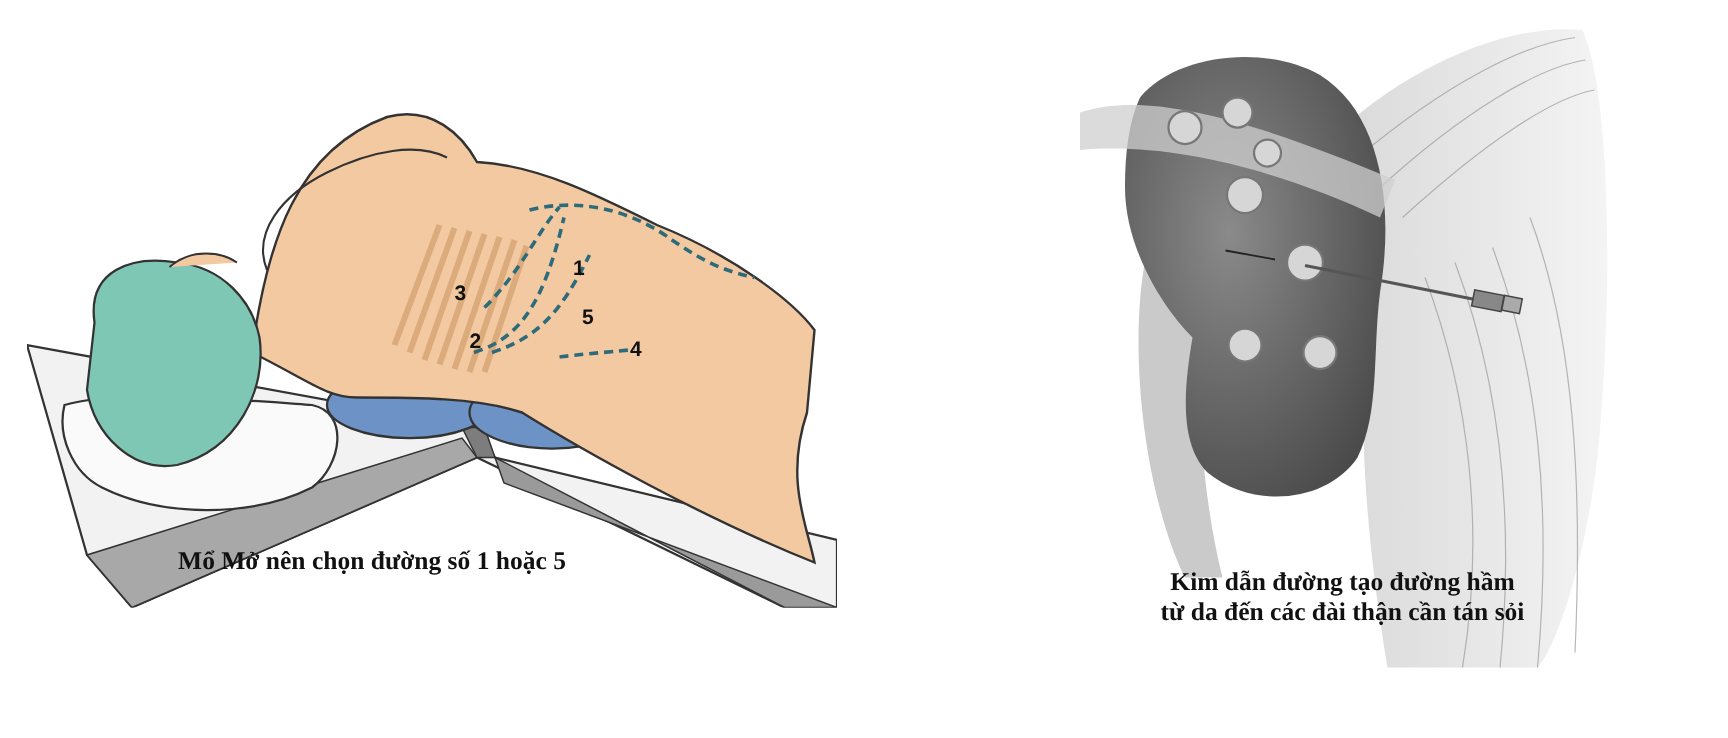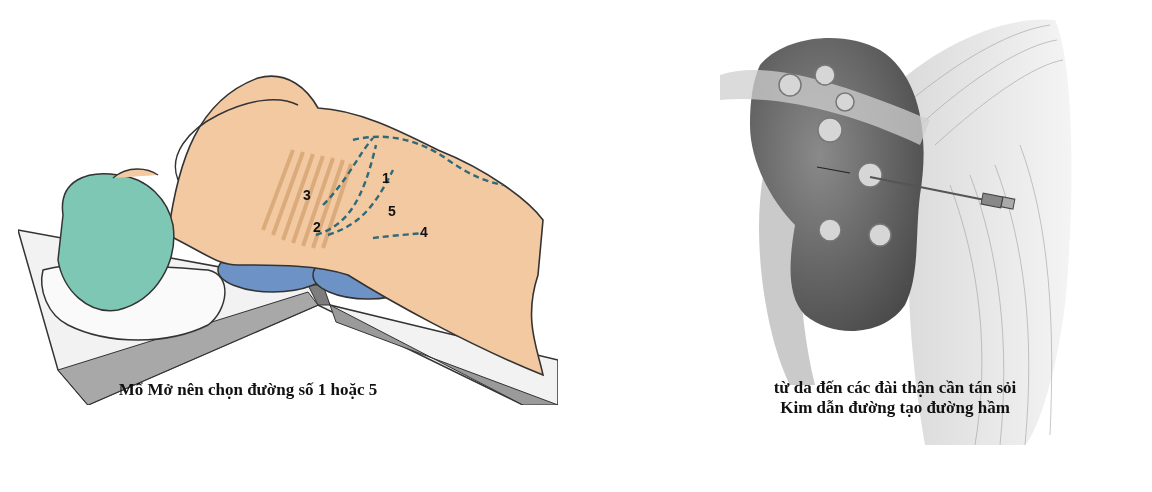--- a/index.html
+++ b/index.html
@@ -1,21 +1,21 @@
 <!DOCTYPE html>
 <html><head>
 <meta charset="utf-8">
 <style>
   html, body { margin: 0; padding: 0; background: #ffffff; }
   body { width: 1152px; height: 492px; position: relative; overflow: hidden; font-family: "Liberation Serif", serif; }
   .panel { position: absolute; }
   #panel-left { left: 18px; top: 60px; width: 540px; height: 345px; }
   #panel-right { left: 705px; top: 5px; width: 400px; height: 450px; }
   .caption { position: absolute; font-family: "Liberation Serif", serif; font-weight: bold; color: #111; text-align: center; font-size: 17px; line-height: 20px; white-space: nowrap; }
-  #caption-left { left: 0; width: 460px; top: 320px; }
+  #caption-left { left: 0; width: 460px; top: 304px; }
   #caption-right { left: 0; width: 380px; top: 373px; }
   svg { position: absolute; left: 0; top: 0; }
   .lbl { font-family: "Liberation Sans", sans-serif; font-weight: bold; font-size: 14px; fill: #111; }
 </style>
 </head>
 <body>
 
 <div class="panel" id="panel-left">
   <svg width="540" height="345" viewBox="0 0 540 345">
 
@@ -102,16 +102,16 @@
       <circle cx="125" cy="225" r="11"></circle>
       <circle cx="175" cy="230" r="11"></circle>
     </g>
 
     <line x1="165" y1="172" x2="280" y2="195" stroke="#555" stroke-width="2"></line>
     <rect x="277" y="190" width="20" height="11" fill="#888" stroke="#444" stroke-width="1" transform="rotate(11 287 195)"></rect>
     <rect x="297" y="193" width="12" height="10" fill="#aaa" stroke="#444" stroke-width="1" transform="rotate(11 303 198)"></rect>
     <line x1="112" y1="162" x2="145" y2="168" stroke="#222" stroke-width="1.2"></line>
   </svg>
   <div class="caption" id="caption-right">
+    <div>Kim dẫn đường tạo đường hầm</div>
     <div>từ da đến các đài thận cần tán sỏi</div>
-    <div>Kim dẫn đường tạo đường hầm</div>
   </div>
 </div>
 
 </body></html>

